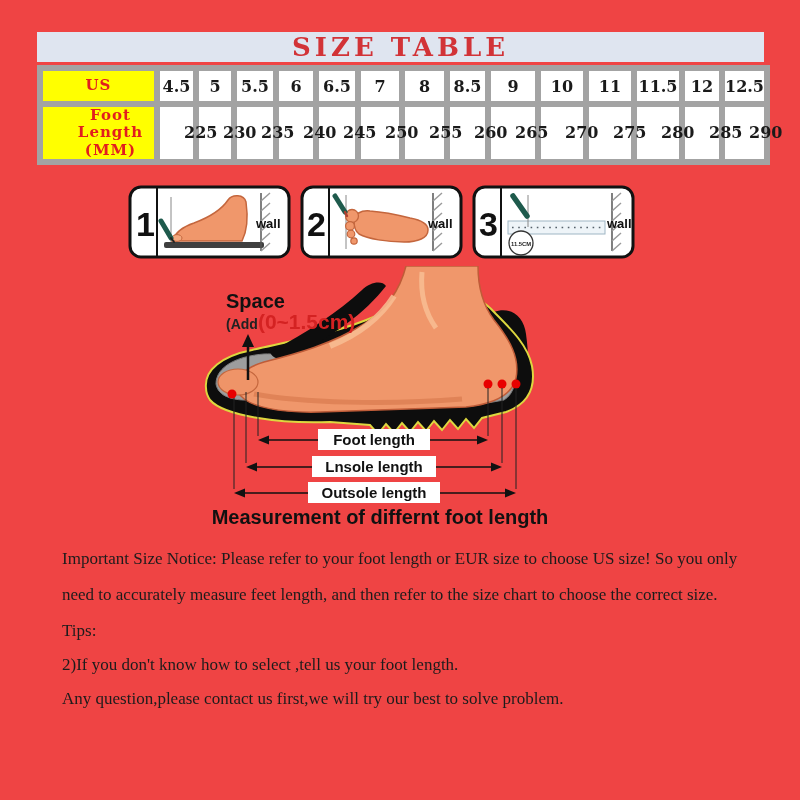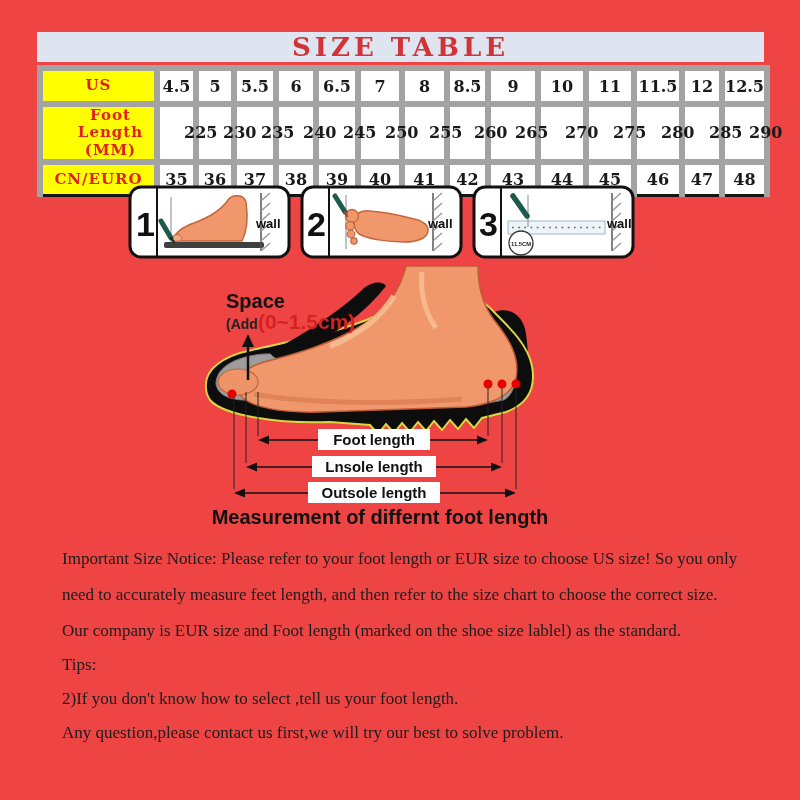--- a/index.html
+++ b/index.html
@@ -119,37 +119,20 @@
       <td>250</td>
       <td>255</td>
       <td>260</td>
       <td>265</td>
       <td>270</td>
       <td>275</td>
       <td>280</td>
       <td>285</td>
       <td>290</td>
     </tr>
-    <tr class="r-eu">
-      <th class="lbl">CN/EURO</th>
-      <td>35</td>
-      <td>36</td>
-      <td>37</td>
-      <td>38</td>
-      <td>39</td>
-      <td>40</td>
-      <td>41</td>
-      <td>42</td>
-      <td>43</td>
-      <td>44</td>
-      <td>45</td>
-      <td>46</td>
-      <td>47</td>
-      <td>48</td>
-    </tr>
   </tbody>
     </table>
 
   <div class="steps">
 
     <svg width="163" height="74" viewBox="0 0 163 74">
       <rect x="2" y="2" width="159" height="70" rx="11" fill="#fff" stroke="#111" stroke-width="3"></rect>
       <line x1="29" y1="3" x2="29" y2="71" stroke="#111" stroke-width="2"></line>
       <text x="8" y="51" font-size="34" font-weight="bold" fill="#111">1</text>
       <line x1="43" y1="12" x2="43" y2="60" stroke="#888" stroke-width="1"></line>
@@ -257,19 +240,18 @@
       <rect x="128" y="216" width="132" height="21" fill="#fff"></rect>
       <text x="194" y="232" font-size="15" font-weight="bold" fill="#111" text-anchor="middle">Outsole length</text>
     </g>
   </svg>
 
   <div class="caption">Measurement of differnt foot length</div>
 
   <div class="notice">
     <p class="gap-lg">Important Size Notice: Please refer to your foot length or EUR size to choose US size! So you only</p>
     <p class="gap-lg">need to accurately measure feet length, and then refer to the size chart to choose the correct size.</p>
-    <p class="gap-md">Our company is EUR size and Foot length (marked on the shoe size lablel) as the standard.</p>
     <p class="gap-md">Tips:</p>
     <p>2)If you don't know how to select ,tell us your foot length.</p>
     <p>Any question,please contact us first,we will try our best to solve problem.</p>
   </div>
 
 </div>
 
 </body></html>

